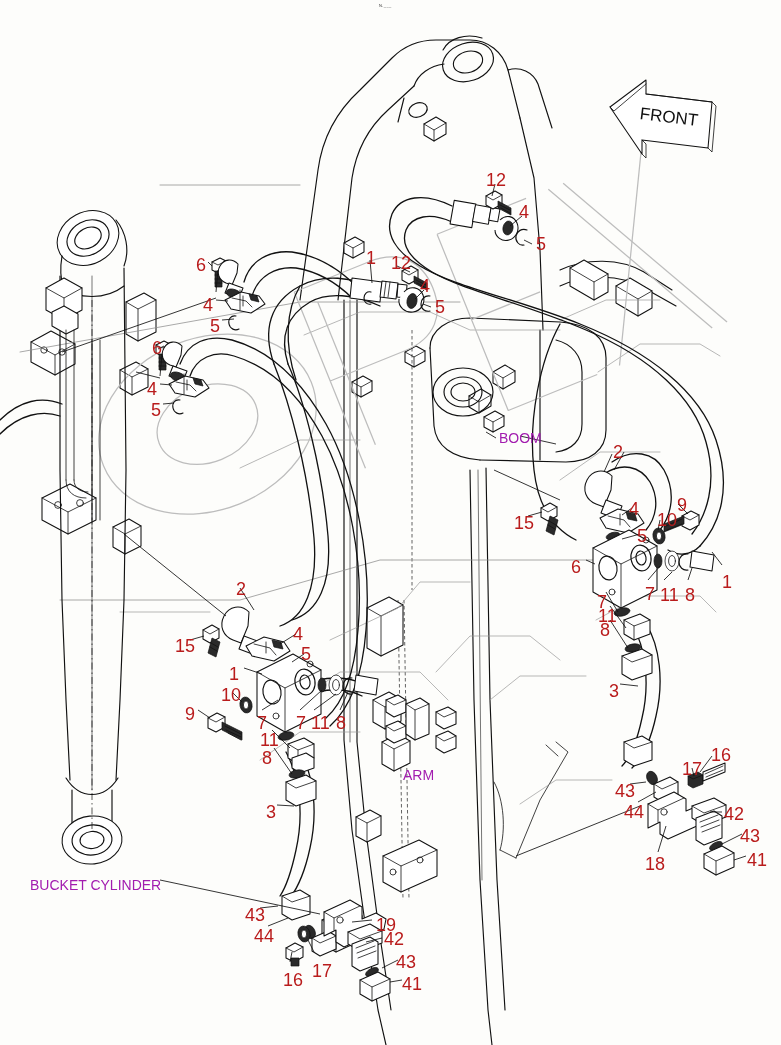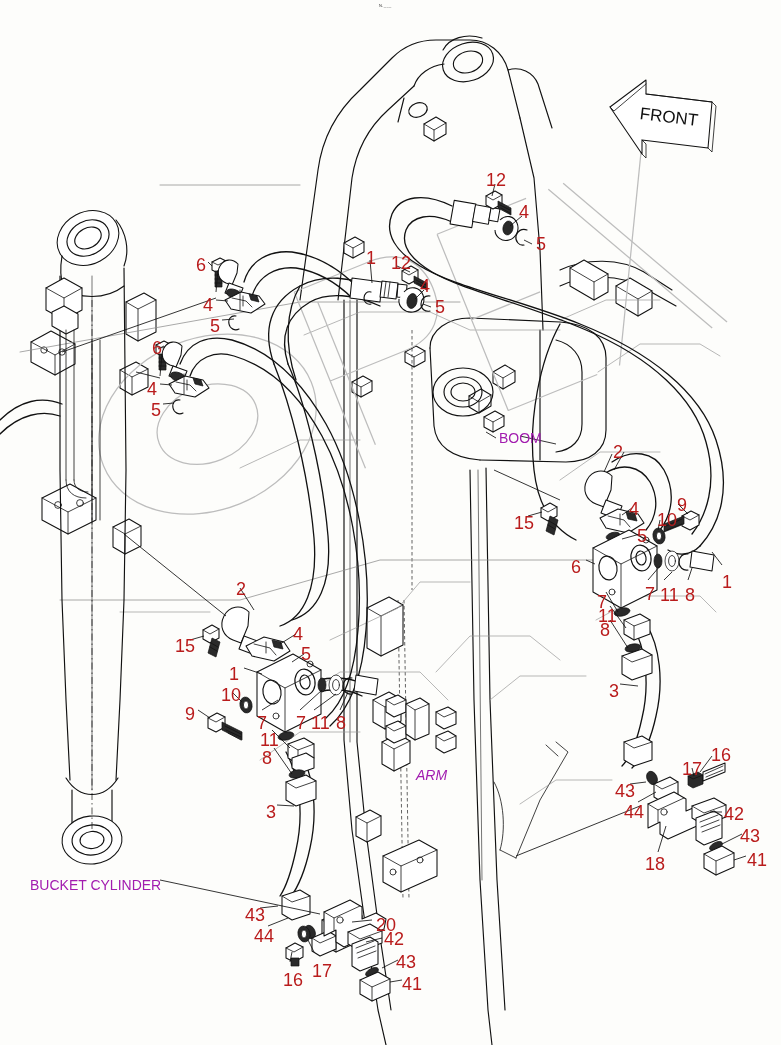--- a/index.html
+++ b/index.html
@@ -594,21 +594,21 @@
     <path class="ln-thin" d="M712,102 L716,106 L712,152 L708,148"></path>
     <path class="ln-thin" d="M642,140 L646,144 L646,158 L642,154"></path>
     <path class="ln-thin" d="M610,107 L614,111 L646,84"></path>
   </svg>
   <div class="frontword" style="left:641px;top:104px;transform:rotate(7deg);">FRONT</div>
 
   <div class="tinymark" style="left:379px;top:3px;">N.___</div>
 
   <div class="label big" style="left:30px;top:878px;text-align:center;">BUCKET CYLINDER</div>
   <div class="label big" style="left:499px;top:431px;">BOOM</div>
-  <div class="label big" style="left:416px;top:768px;font-style:italic;">ARM</div>
+  <div class="label big" style="left:403px;top:768px;">ARM</div>
 
   <div id="callouts">
       <div class="callout" style="left: 486px; top: 171px;">12</div>
       <div class="callout" style="left: 519px; top: 203px;">4</div>
       <div class="callout" style="left: 536px; top: 235px;">5</div>
       <div class="callout" style="left: 196px; top: 256px;">6</div>
       <div class="callout" style="left: 366px; top: 249px;">1</div>
       <div class="callout" style="left: 391px; top: 254px;">12</div>
       <div class="callout" style="left: 420px; top: 277px;">4</div>
       <div class="callout" style="left: 435px; top: 298px;">5</div>
@@ -649,21 +649,21 @@
       <div class="callout" style="left: 711px; top: 746px;">16</div>
       <div class="callout" style="left: 682px; top: 760px;">17</div>
       <div class="callout" style="left: 615px; top: 782px;">43</div>
       <div class="callout" style="left: 624px; top: 803px;">44</div>
       <div class="callout" style="left: 724px; top: 805px;">42</div>
       <div class="callout" style="left: 645px; top: 855px;">18</div>
       <div class="callout" style="left: 740px; top: 827px;">43</div>
       <div class="callout" style="left: 747px; top: 851px;">41</div>
       <div class="callout" style="left: 245px; top: 906px;">43</div>
       <div class="callout" style="left: 254px; top: 927px;">44</div>
-      <div class="callout" style="left: 376px; top: 916px;">20</div>
+      <div class="callout" style="left: 376px; top: 916px;">19</div>
       <div class="callout" style="left: 384px; top: 930px;">42</div>
       <div class="callout" style="left: 283px; top: 971px;">16</div>
       <div class="callout" style="left: 312px; top: 962px;">17</div>
       <div class="callout" style="left: 396px; top: 953px;">43</div>
       <div class="callout" style="left: 402px; top: 975px;">41</div>
     </div>
 
 </div>
 
 </body></html>

